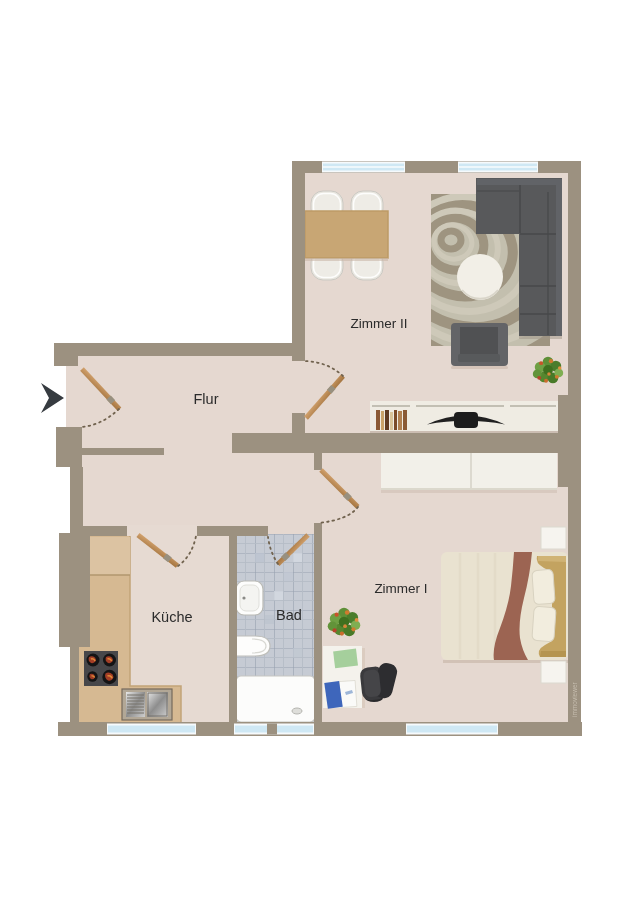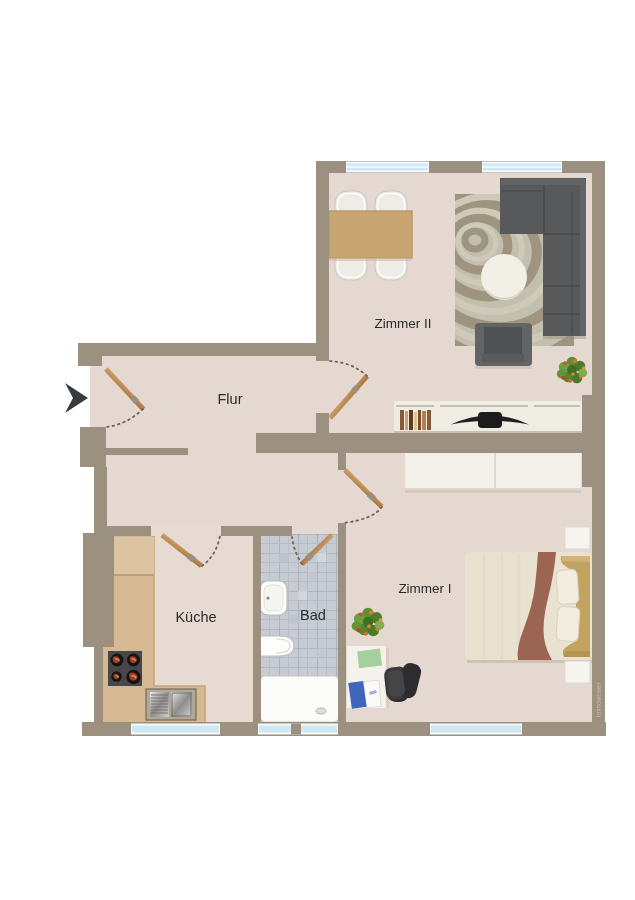--- a/index.html
+++ b/index.html
@@ -1,16 +1,16 @@
 <!DOCTYPE html>
 <html><head>
 <meta charset="utf-8">
 <style>
   html,body{margin:0;padding:0;background:#ffffff;}
-  #plan{width:523px;height:900px;position:relative;font-family:"Liberation Sans",sans-serif;padding-left:24px;}
+  #plan{width:523px;height:900px;position:relative;font-family:"Liberation Sans",sans-serif;}
 </style>
 </head>
 <body>
 <div id="plan">
 <svg width="635" height="900" viewBox="0 0 635 900" xmlns="http://www.w3.org/2000/svg">
 <defs>
   <linearGradient id="wood" x1="0" y1="0" x2="1" y2="1">
     <stop offset="0" stop-color="#d2a26e"></stop>
           <stop offset="1" stop-color="#a4743f"></stop>
   </linearGradient>

